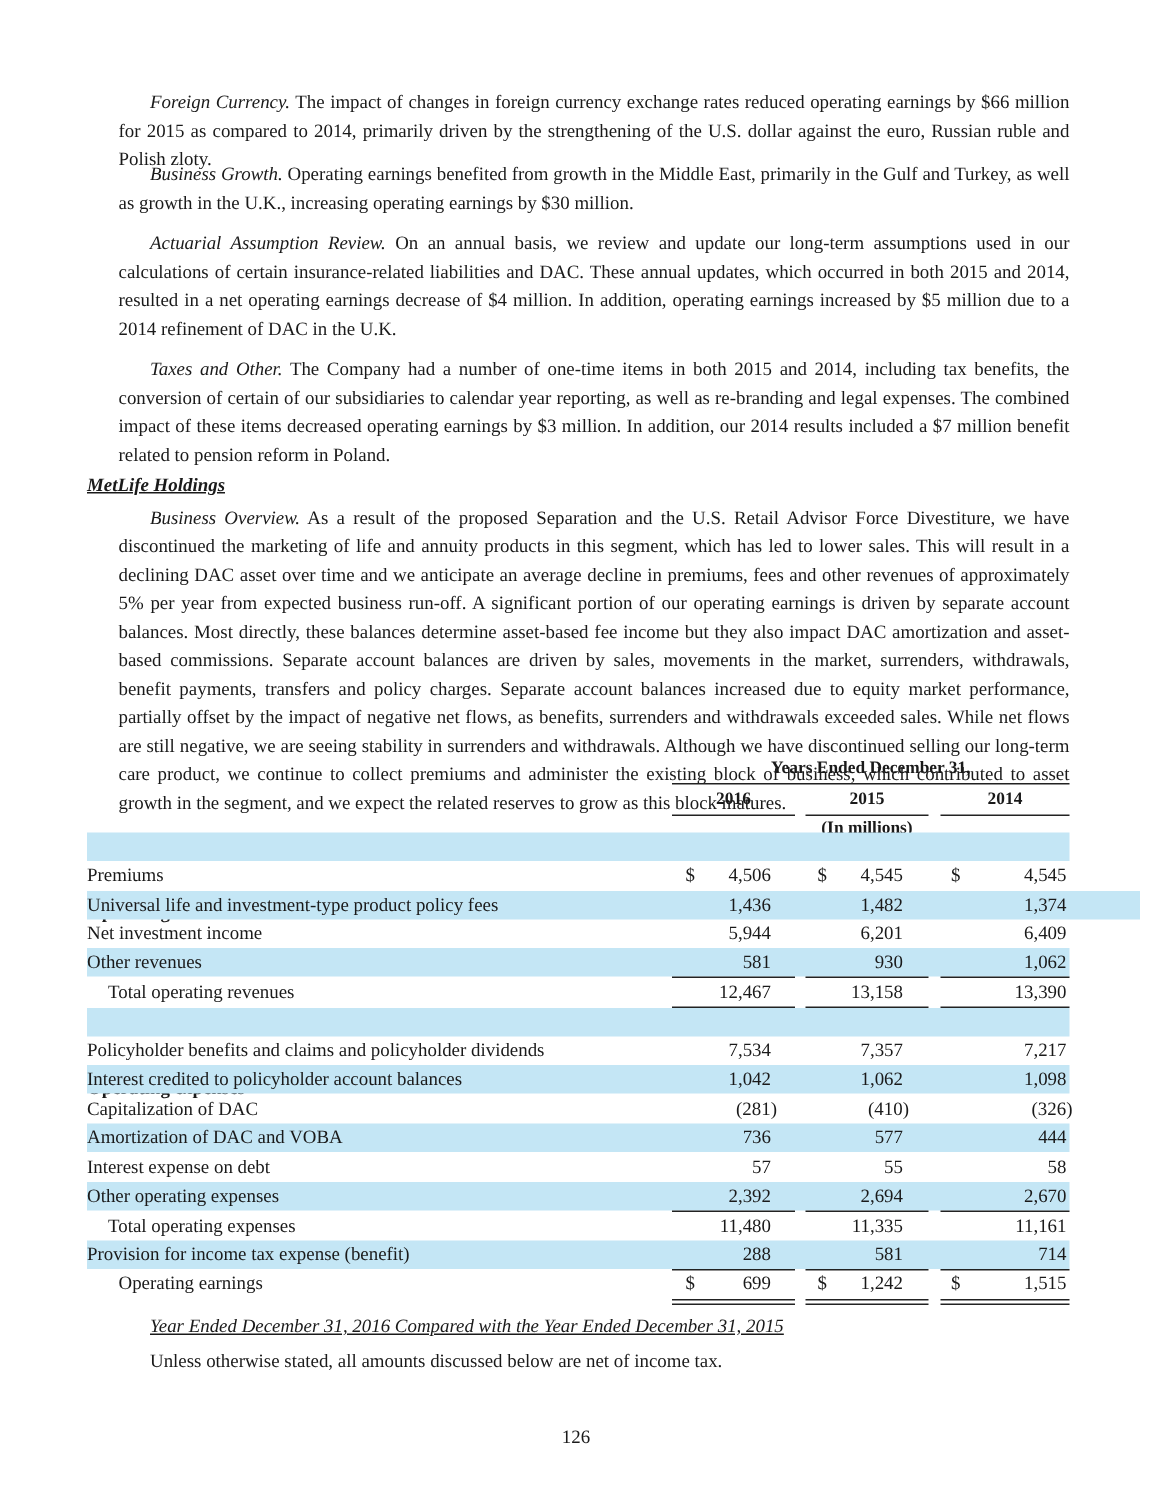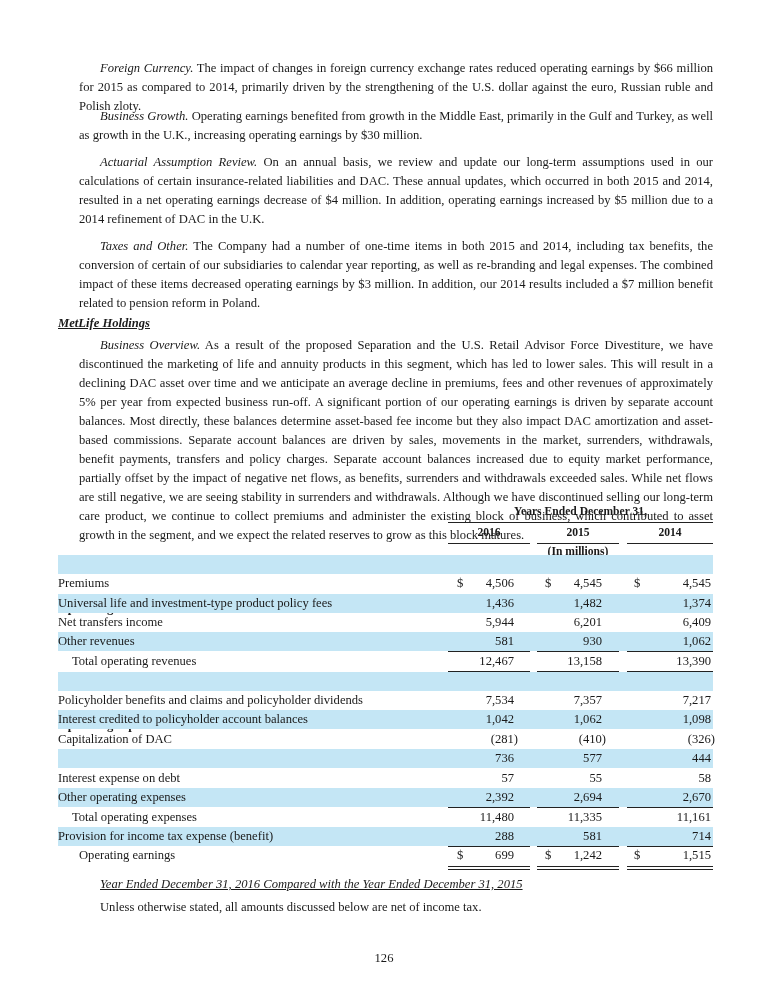--- a/index.html
+++ b/index.html
@@ -66,29 +66,29 @@
   <div class="row" style="top:574px;">
     <span class="label">Premiums</span>
     <span class="cur" style="left:399px;">$</span>
     <span class="val" style="left:386px;">4,506</span>
     <span class="cur" style="left:487px;">$</span>
     <span class="val" style="left:474px;">4,545</span>
     <span class="cur" style="left:576px;">$</span>
     <span class="val" style="left:583px;">4,545</span>
   </div>
 
-  <div class="row shade" style="top:594px;">
+  <div class="row shade" style="top:594px;padding-left:47px;">
     <span class="label">Universal life and investment-type product policy fees</span>
     <span class="val" style="left:386px;">1,436</span>
     <span class="val" style="left:474px;">1,482</span>
     <span class="val" style="left:583px;">1,374</span>
   </div>
 
   <div class="row" style="top:613px;">
-    <span class="label">Net transfers income</span>
+    <span class="label">Net investment income</span>
     <span class="val" style="left:386px;">5,944</span>
     <span class="val" style="left:474px;">6,201</span>
     <span class="val" style="left:583px;">6,409</span>
   </div>
 
   <div class="row shade" style="top:632px;">
     <span class="label">Other revenues</span>
     <span class="val" style="left:386px;">581</span>
     <span class="val" style="left:474px;">930</span>
     <span class="val" style="left:583px;">1,062</span>
@@ -126,20 +126,21 @@
   </div>
 
   <div class="row" style="top:730px;">
     <span class="label">Capitalization of DAC</span>
     <span class="val" style="left:390px;">(281)</span>
     <span class="val" style="left:478px;">(410)</span>
     <span class="val" style="left:587px;">(326)</span>
   </div>
 
   <div class="row shade" style="top:749px;">
+    <span class="label">Amortization of DAC and VOBA</span>
     <span class="val" style="left:386px;">736</span>
     <span class="val" style="left:474px;">577</span>
     <span class="val" style="left:583px;">444</span>
   </div>
 
   <div class="row" style="top:769px;">
     <span class="label">Interest expense on debt</span>
     <span class="val" style="left:386px;">57</span>
     <span class="val" style="left:474px;">55</span>
     <span class="val" style="left:583px;">58</span>

